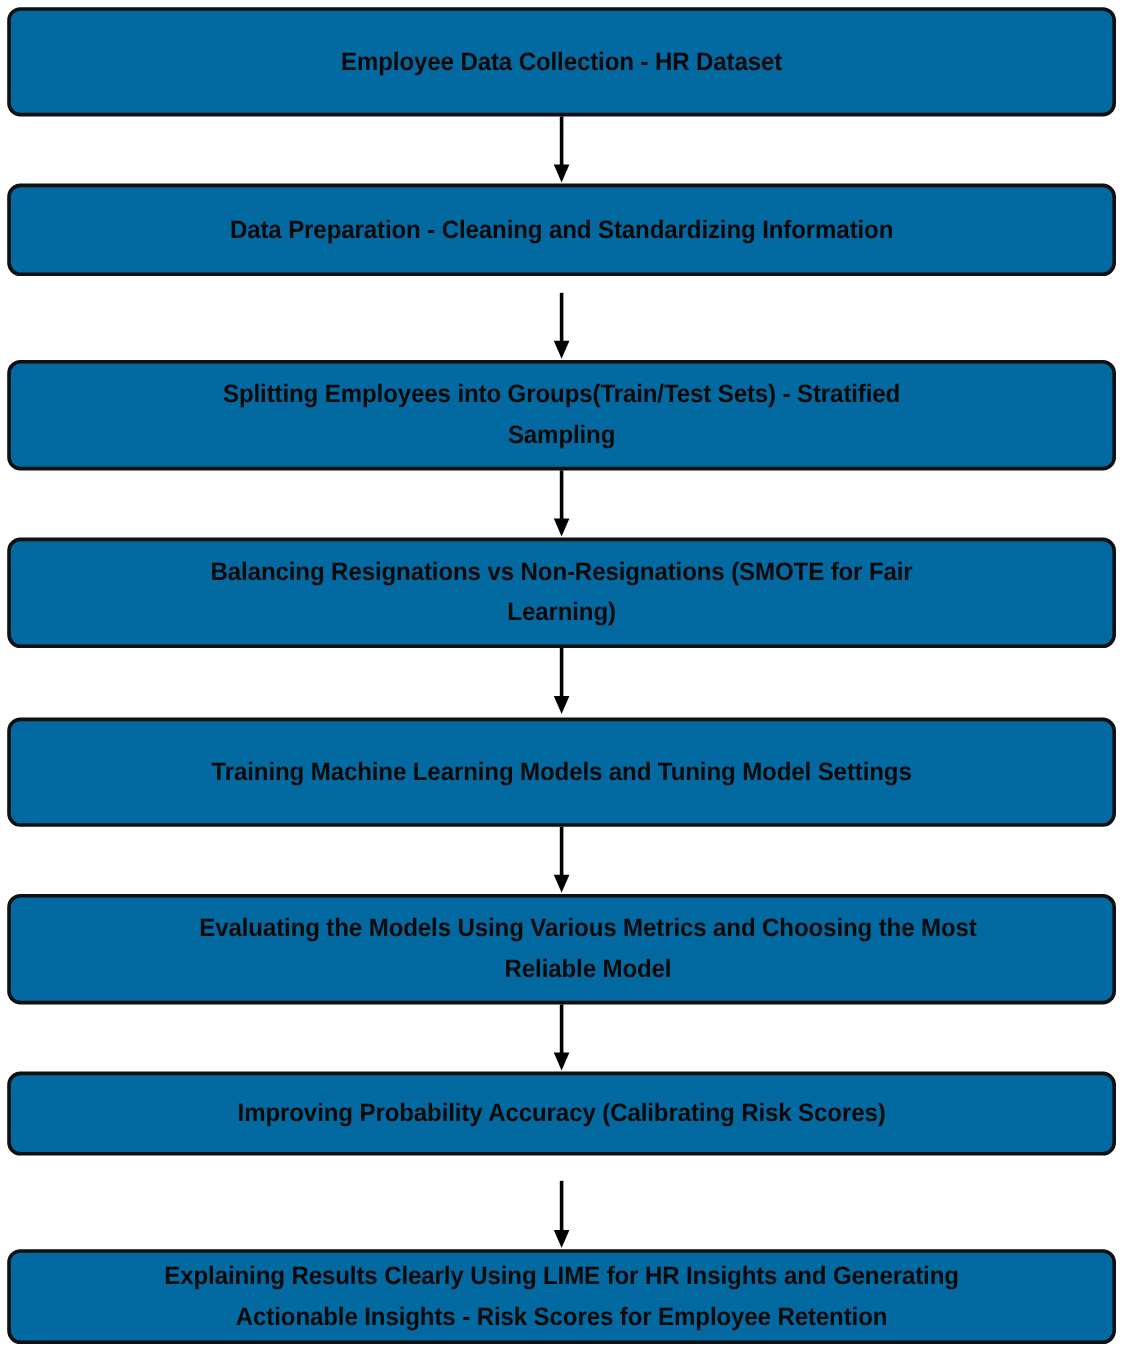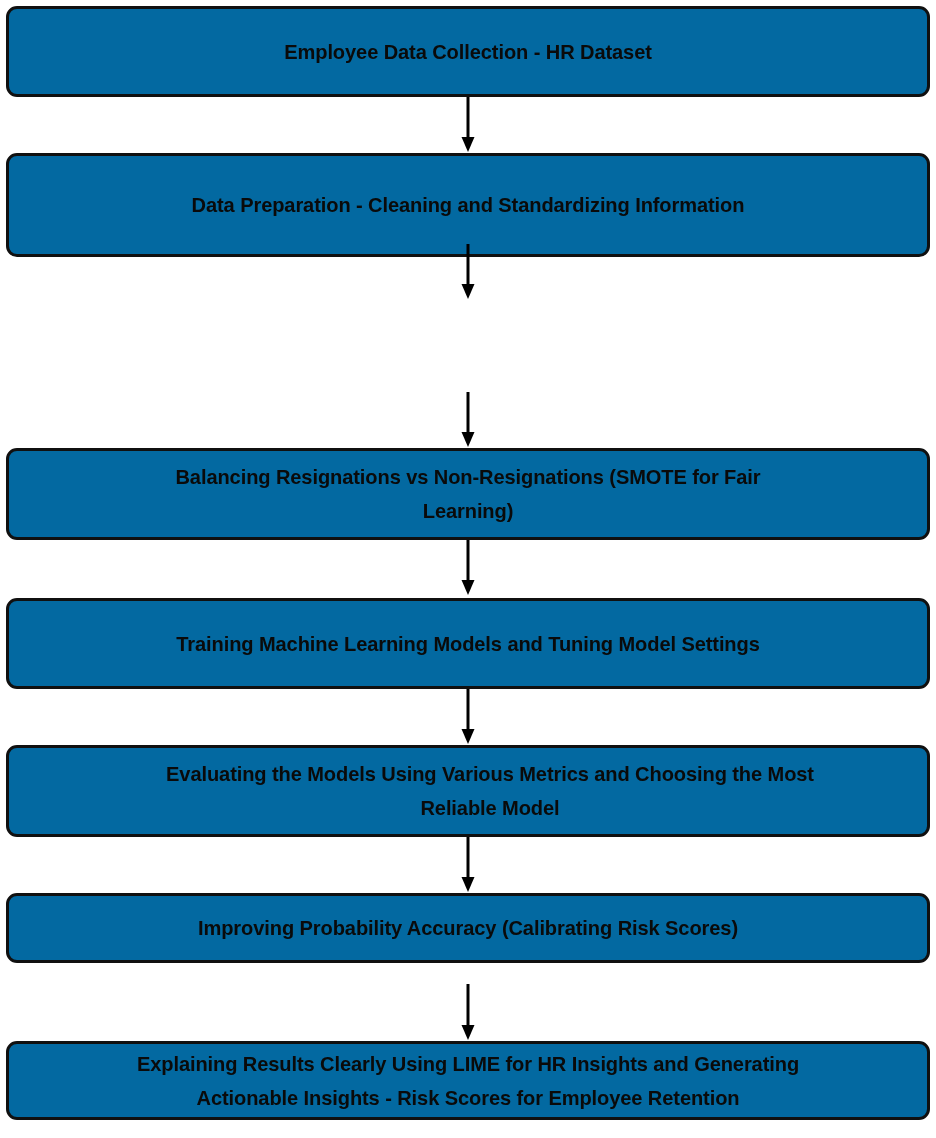--- a/index.html
+++ b/index.html
@@ -63,31 +63,35 @@
     <span class="flow-node-label">Employee Data Collection - HR Dataset</span>
   </div>
 
   <div class="flow-connector" style="top:97px; height:56px;">
     <svg width="936" height="56" viewBox="0 0 936 56">
       <line x1="468" y1="0" x2="468" y2="43" stroke="#000000" stroke-width="3"></line>
       <polygon points="461.5,40 474.5,40 468,55" fill="#000000"></polygon>
     </svg>
   </div>
 
-  <div class="flow-node" style="top:153px; height:104px;">
+  <div class="flow-node" style="top:153px; height:77px;">
     <span class="flow-node-label">Data Preparation - Cleaning and Standardizing Information</span>
   </div>
 
   <div class="flow-connector" style="top:244px; height:56px;">
     <svg width="936" height="56" viewBox="0 0 936 56">
       <line x1="468" y1="0" x2="468" y2="43" stroke="#000000" stroke-width="3"></line>
       <polygon points="461.5,40 474.5,40 468,55" fill="#000000"></polygon>
     </svg>
   </div>
 
+  <div class="flow-node" style="top:300px; height:92px;">
+    <span class="flow-node-label">Splitting Employees into Groups(Train/Test Sets) - Stratified
+Sampling</span>
+  </div>
 
   <div class="flow-connector" style="top:392px; height:56px;">
     <svg width="936" height="56" viewBox="0 0 936 56">
       <line x1="468" y1="0" x2="468" y2="43" stroke="#000000" stroke-width="3"></line>
       <polygon points="461.5,40 474.5,40 468,55" fill="#000000"></polygon>
     </svg>
   </div>
 
   <div class="flow-node" style="top:448px; height:92px;">
     <span class="flow-node-label">Balancing Resignations vs Non-Resignations (SMOTE for Fair

